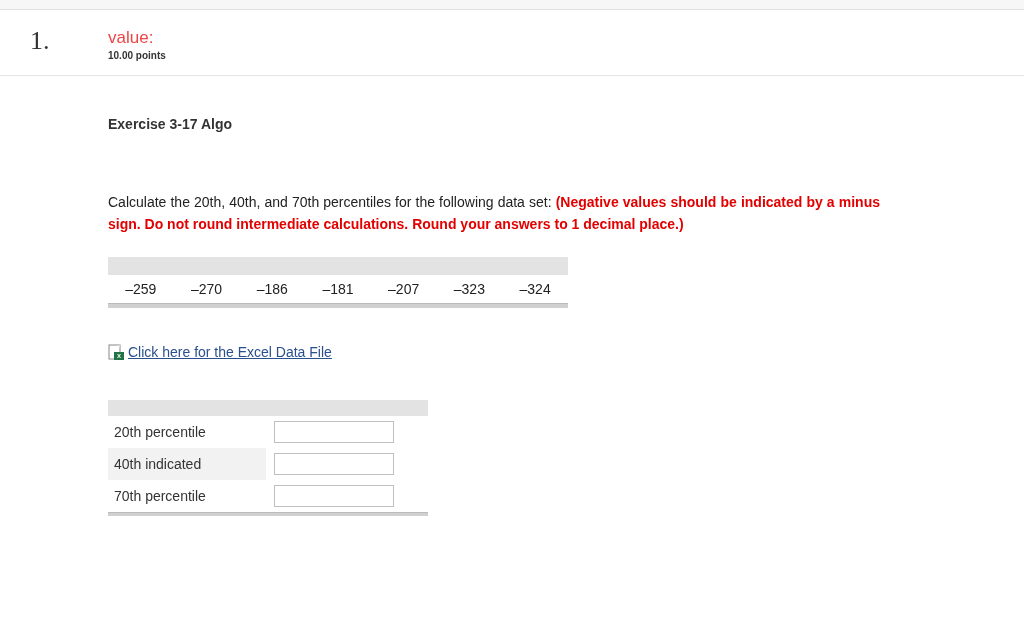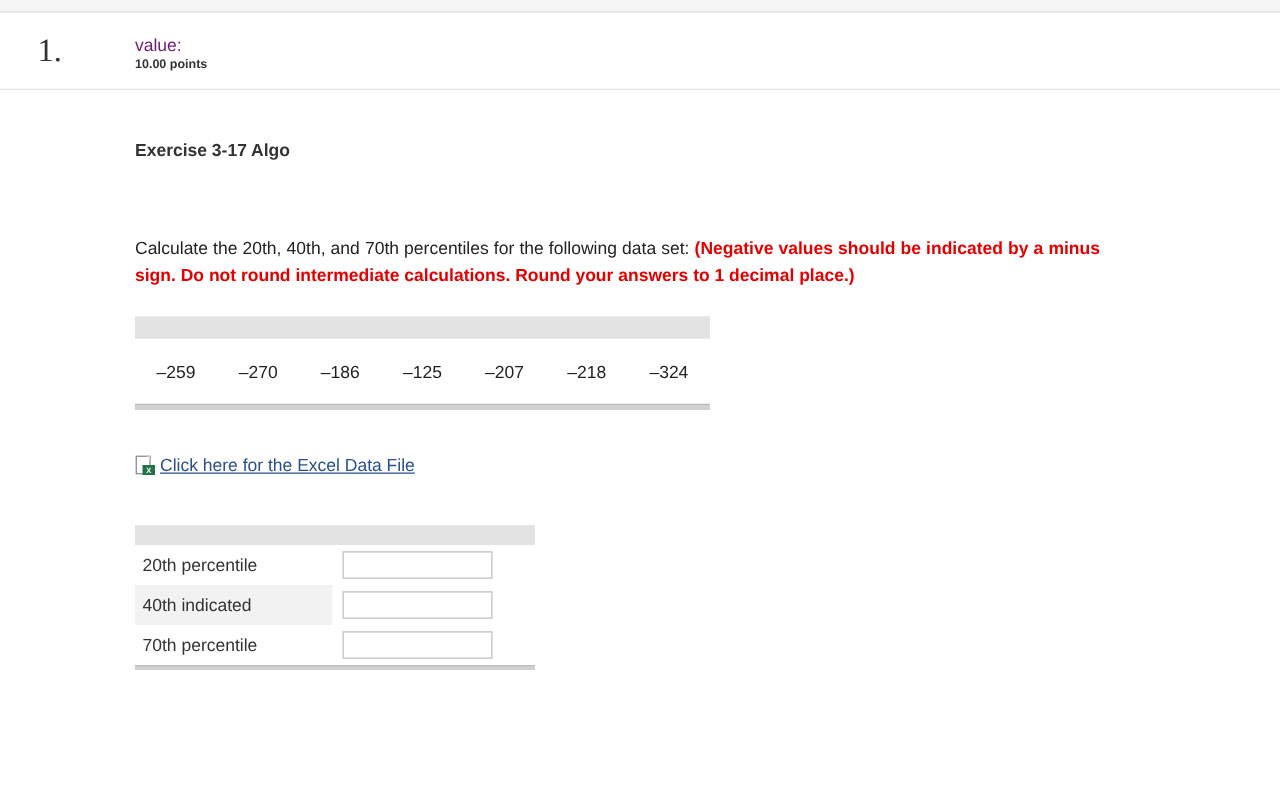--- a/index.html
+++ b/index.html
@@ -24,21 +24,21 @@
     }
     .q-number {
       font-size: 26px;
       font-weight: 400;
       color: #333;
       width: 78px;
       font-family: Georgia, 'Times New Roman', serif;
       line-height: 1;
     }
     .q-value-block { font-size: 13px; color: #444; }
-    .q-value-label { font-weight: 400; color: #701a75; font-size: 14px; }
+    .q-value-label { font-weight: 400; color: #ef4444; font-size: 17px; }
     .q-value-points { font-weight: 700; color: #333; font-size: 10px; margin-top: 2px; }
     .content { padding: 40px 30px 0 108px; max-width: 910px; }
     .exercise-title {
       font-size: 14px;
       font-weight: 700;
       color: #333;
       margin-bottom: 60px;
     }
     .prompt {
       font-size: 14px;
@@ -54,21 +54,21 @@
       width: 460px;
       background: #fff;
     }
     .data-table thead td {
       background: #e3e3e3;
       height: 18px;
     }
     .data-table tbody td {
       font-size: 14px;
       color: #222;
-      padding: 18px 10px;
+      padding: 6px 10px;
       text-align: center;
       white-space: nowrap;
     }
     .data-table .bottom-shadow td {
       height: 4px;
       padding: 0;
       background: #d0d0d0;
       border-top: 1px solid #bbb;
     }
     .file-link-row {
@@ -144,23 +144,23 @@
       <thead>
         <tr>
             <td colspan="7"></td>
           </tr>
       </thead>
       <tbody>
         <tr>
           <td>–259</td>
           <td>–270</td>
           <td>–186</td>
-          <td>–125</td>
+          <td>–181</td>
           <td>–207</td>
-          <td>–218</td>
+          <td>–323</td>
           <td>–324</td>
         </tr>
         <tr class="bottom-shadow">
             <td colspan="7"></td>
           </tr>
       </tbody>
     </table>
   </div>
 
   <div class="file-link-row">

